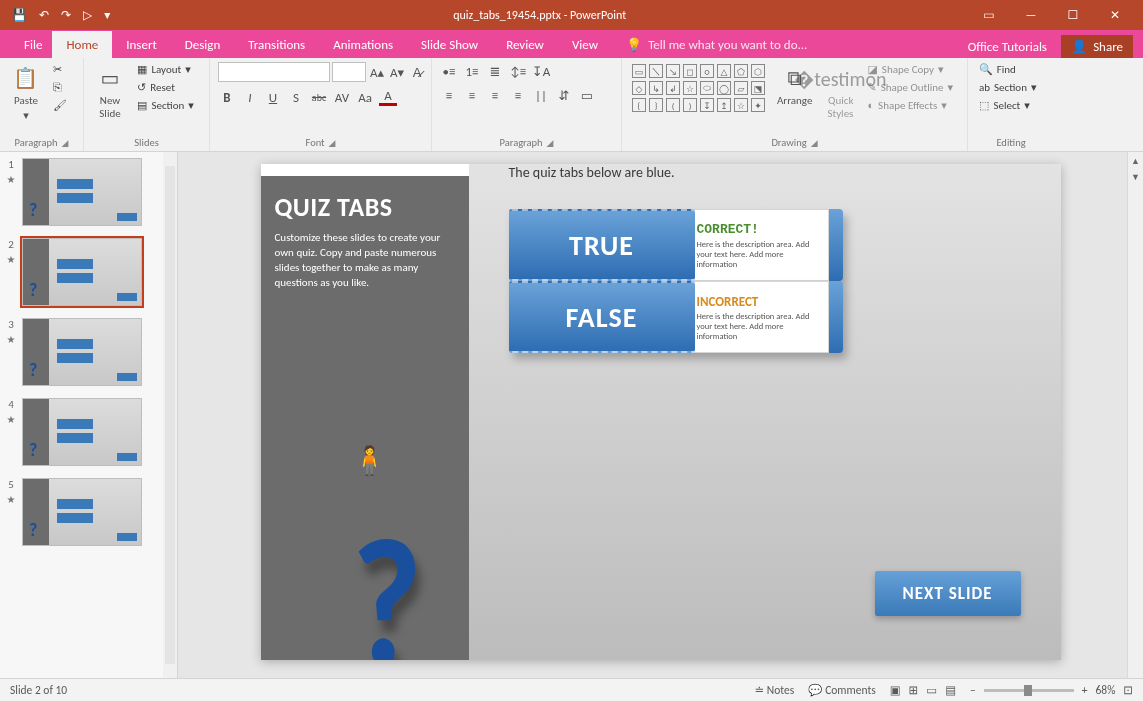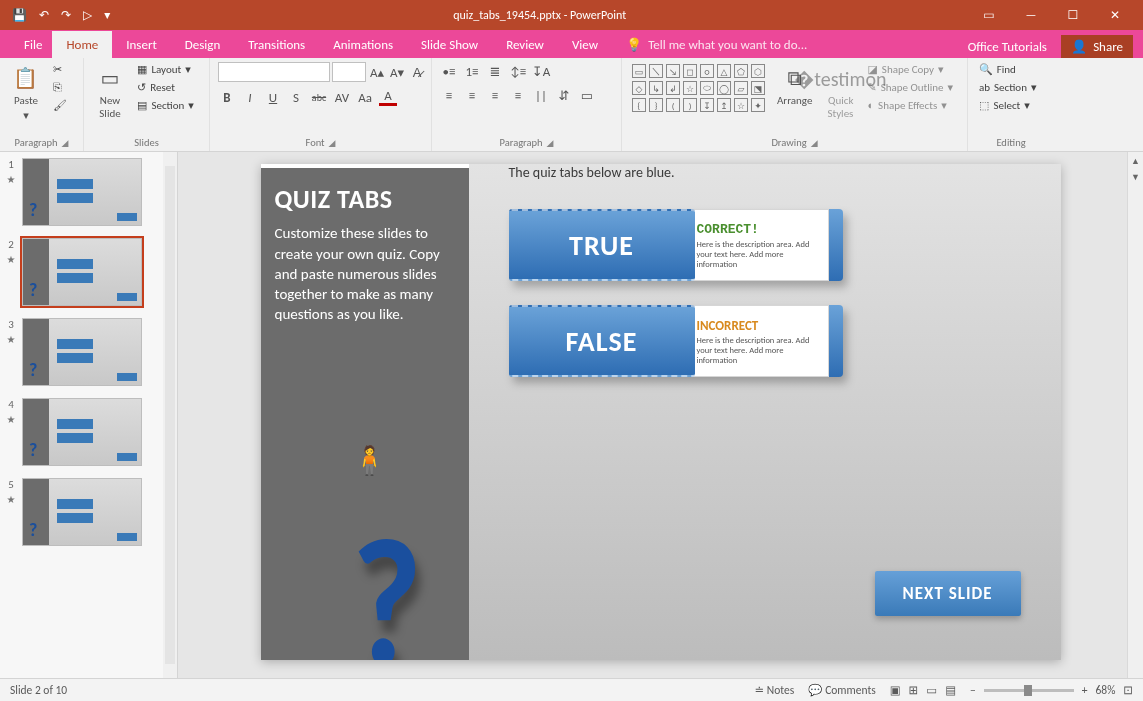--- a/index.html
+++ b/index.html
@@ -54,27 +54,27 @@
 .mini .tab1 { position: absolute; left: 34px; top: 20px; width: 36px; height: 10px; background: #3a7ab8; }
 .mini .tab2 { position: absolute; left: 34px; top: 34px; width: 36px; height: 10px; background: #3a7ab8; }
 .mini .q { position: absolute; left: 6px; bottom: 4px; font-size: 18px; font-weight: 900; color: #1b4f9c; }
 .mini .next { position: absolute; right: 4px; bottom: 4px; width: 20px; height: 8px; background: #3a7ab8; }
 
 .canvas-wrap { flex: 1; display: flex; align-items: flex-start; justify-content: center; padding: 12px 24px 0 24px; position: relative; }
 .vscroll { position: absolute; right: 0; top: 0; bottom: 0; width: 16px; background: #f0f0f0; border-left: 1px solid #d9d9d9; }
 .vscroll .arrow { height: 16px; display: flex; align-items: center; justify-content: center; font-size: 9px; color: #666; cursor: pointer; }
 
 .slide { width: 800px; height: 496px; background: #fff; box-shadow: 0 2px 10px rgba(0,0,0,.25); position: relative; overflow: hidden; }
-.slide .leftpanel { position: absolute; left: 0; top: 4px; bottom: 0; width: 208px; background: #6c6c6c; color: #fff; padding: 18px 14px; }
+.slide .leftpanel { position: absolute; left: 0; top: 12px; bottom: 0; width: 208px; background: #6c6c6c; color: #fff; padding: 18px 14px; }
 .slide .leftpanel h1 { font-size: 26px; font-weight: 800; line-height: 1.05; letter-spacing: .5px; }
-.slide .leftpanel p { font-size: 15px; margin-top: 10px; line-height: 1.35; }
+.slide .leftpanel p { font-size: 11px; margin-top: 10px; line-height: 1.35; }
 .slide .mainarea { position: absolute; left: 208px; right: 0; top: 0; bottom: 0; background: linear-gradient(#e3e3e3,#bcbcbc); }
 .slide .mainarea h2 { color: #3b3b3b; font-size: 22px; font-weight: 800; padding: 60px 0 6px 40px; letter-spacing: .5px; }
 .slide .mainarea .sub { color: #3b3b3b; font-size: 14px; padding-left: 40px; }
-.tabs { padding: 28px 0 0 40px; display: flex; flex-direction: column; gap: 24px; }
+.tabs { padding: 28px 0 0 40px; display: flex; flex-direction: column; }
 .tabrow { display: flex; align-items: stretch; height: 72px; filter: drop-shadow(4px 6px 4px rgba(0,0,0,.25)); }
 .tab-main { width: 186px; background: linear-gradient(#6aa2d8,#2e6db3); color: #fff; font-size: 28px; font-weight: 800; display: flex; align-items: center; justify-content: center; letter-spacing: 1px; border-radius: 3px; position: relative; border-top: 2px dashed rgba(255,255,255,.55); border-bottom: 2px dashed rgba(255,255,255,.55); }
 .tab-ans { width: 140px; background: #fff; margin-left: -6px; padding: 6px 8px; font-size: 8.5px; color: #555; display: flex; flex-direction: column; justify-content: center; gap: 2px; box-shadow: inset 0 0 0 1px #d6d6d6; }
 .tab-ans .ttl { font-weight: 800; font-size: 13px; }
 .tab-ans .ttl.ok { color: #4a8f2f; font-family: Liberation Mono, monospace; }
 .tab-ans .ttl.no { color: #d88a1e; }
 .tab-end { width: 14px; background: linear-gradient(#6aa2d8,#2e6db3); border-radius: 0 4px 4px 0; }
 .nextbtn { position: absolute; right: 40px; bottom: 44px; padding: 12px 28px; background: linear-gradient(#66a0d8,#3a7ab8); color: #fff; font-weight: 800; font-size: 17px; letter-spacing: 1px; border-radius: 2px; box-shadow: 0 3px 6px rgba(0,0,0,.25); cursor: pointer; }
 .bigq { position: absolute; left: 84px; bottom: -6px; font-size: 180px; font-weight: 900; color: #1a4f9e; text-shadow: 6px 12px 10px rgba(0,0,0,.35); line-height: .7; transform: scaleX(.85); }
 .person { position: absolute; left: 92px; bottom: 182px; font-size: 28px; color: #000; }

